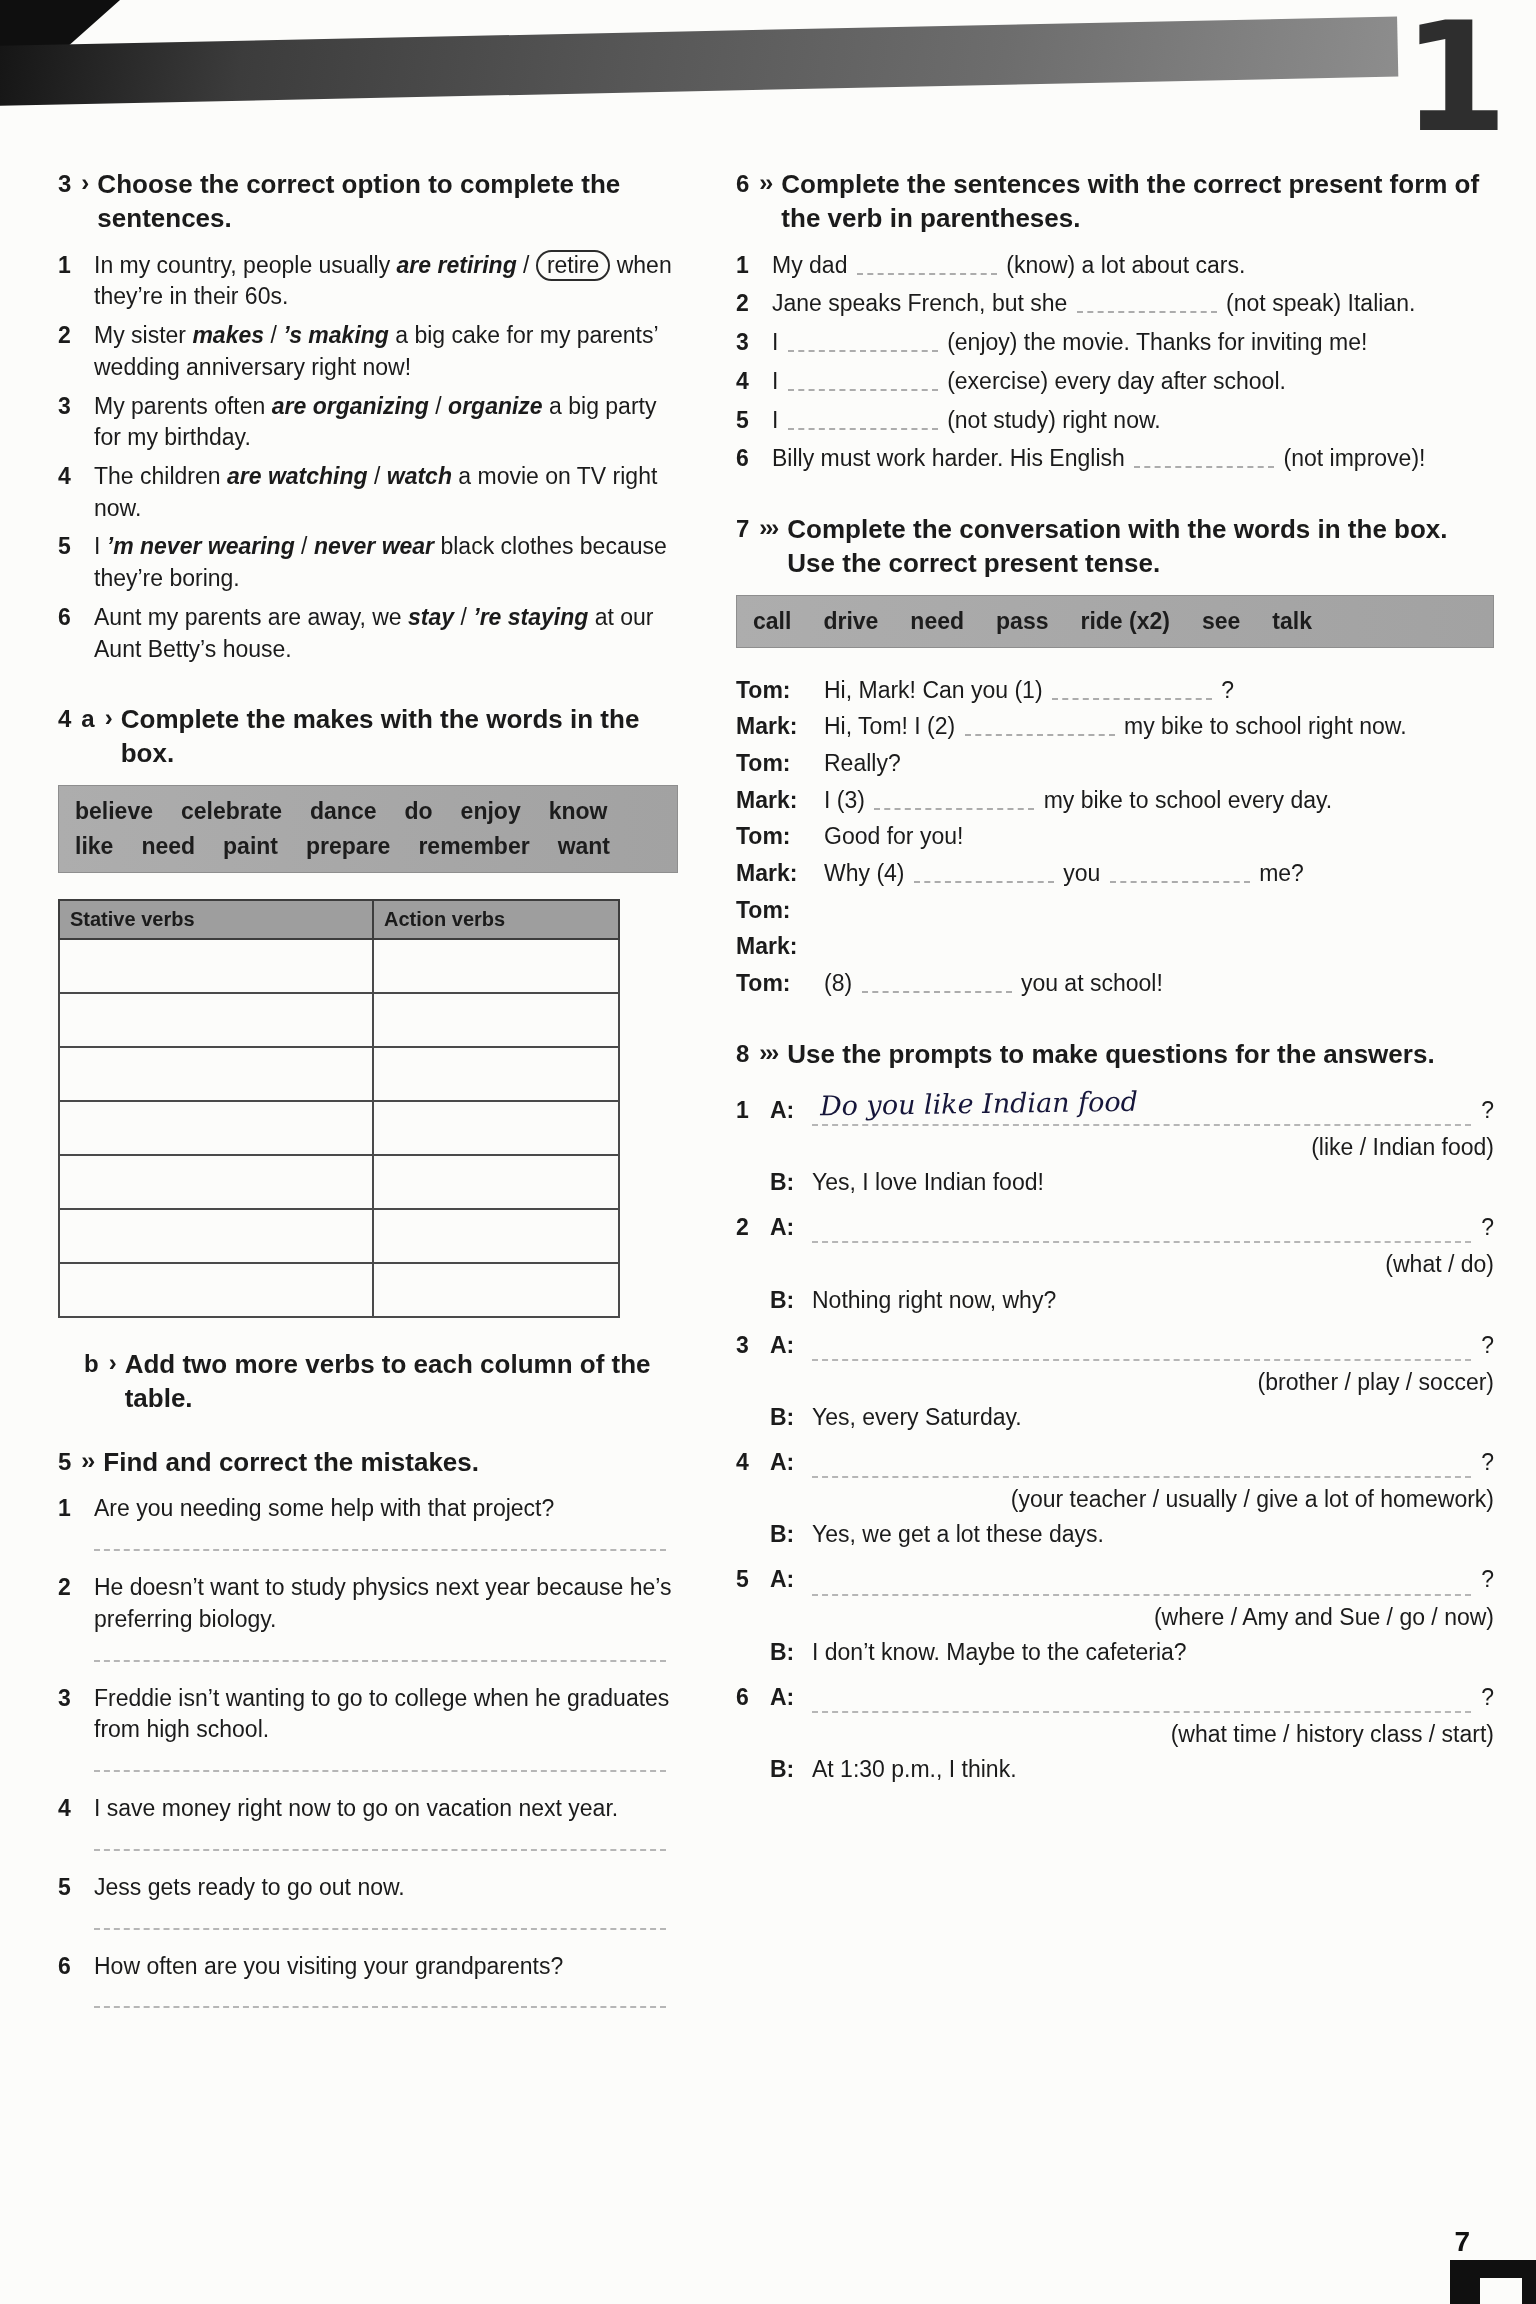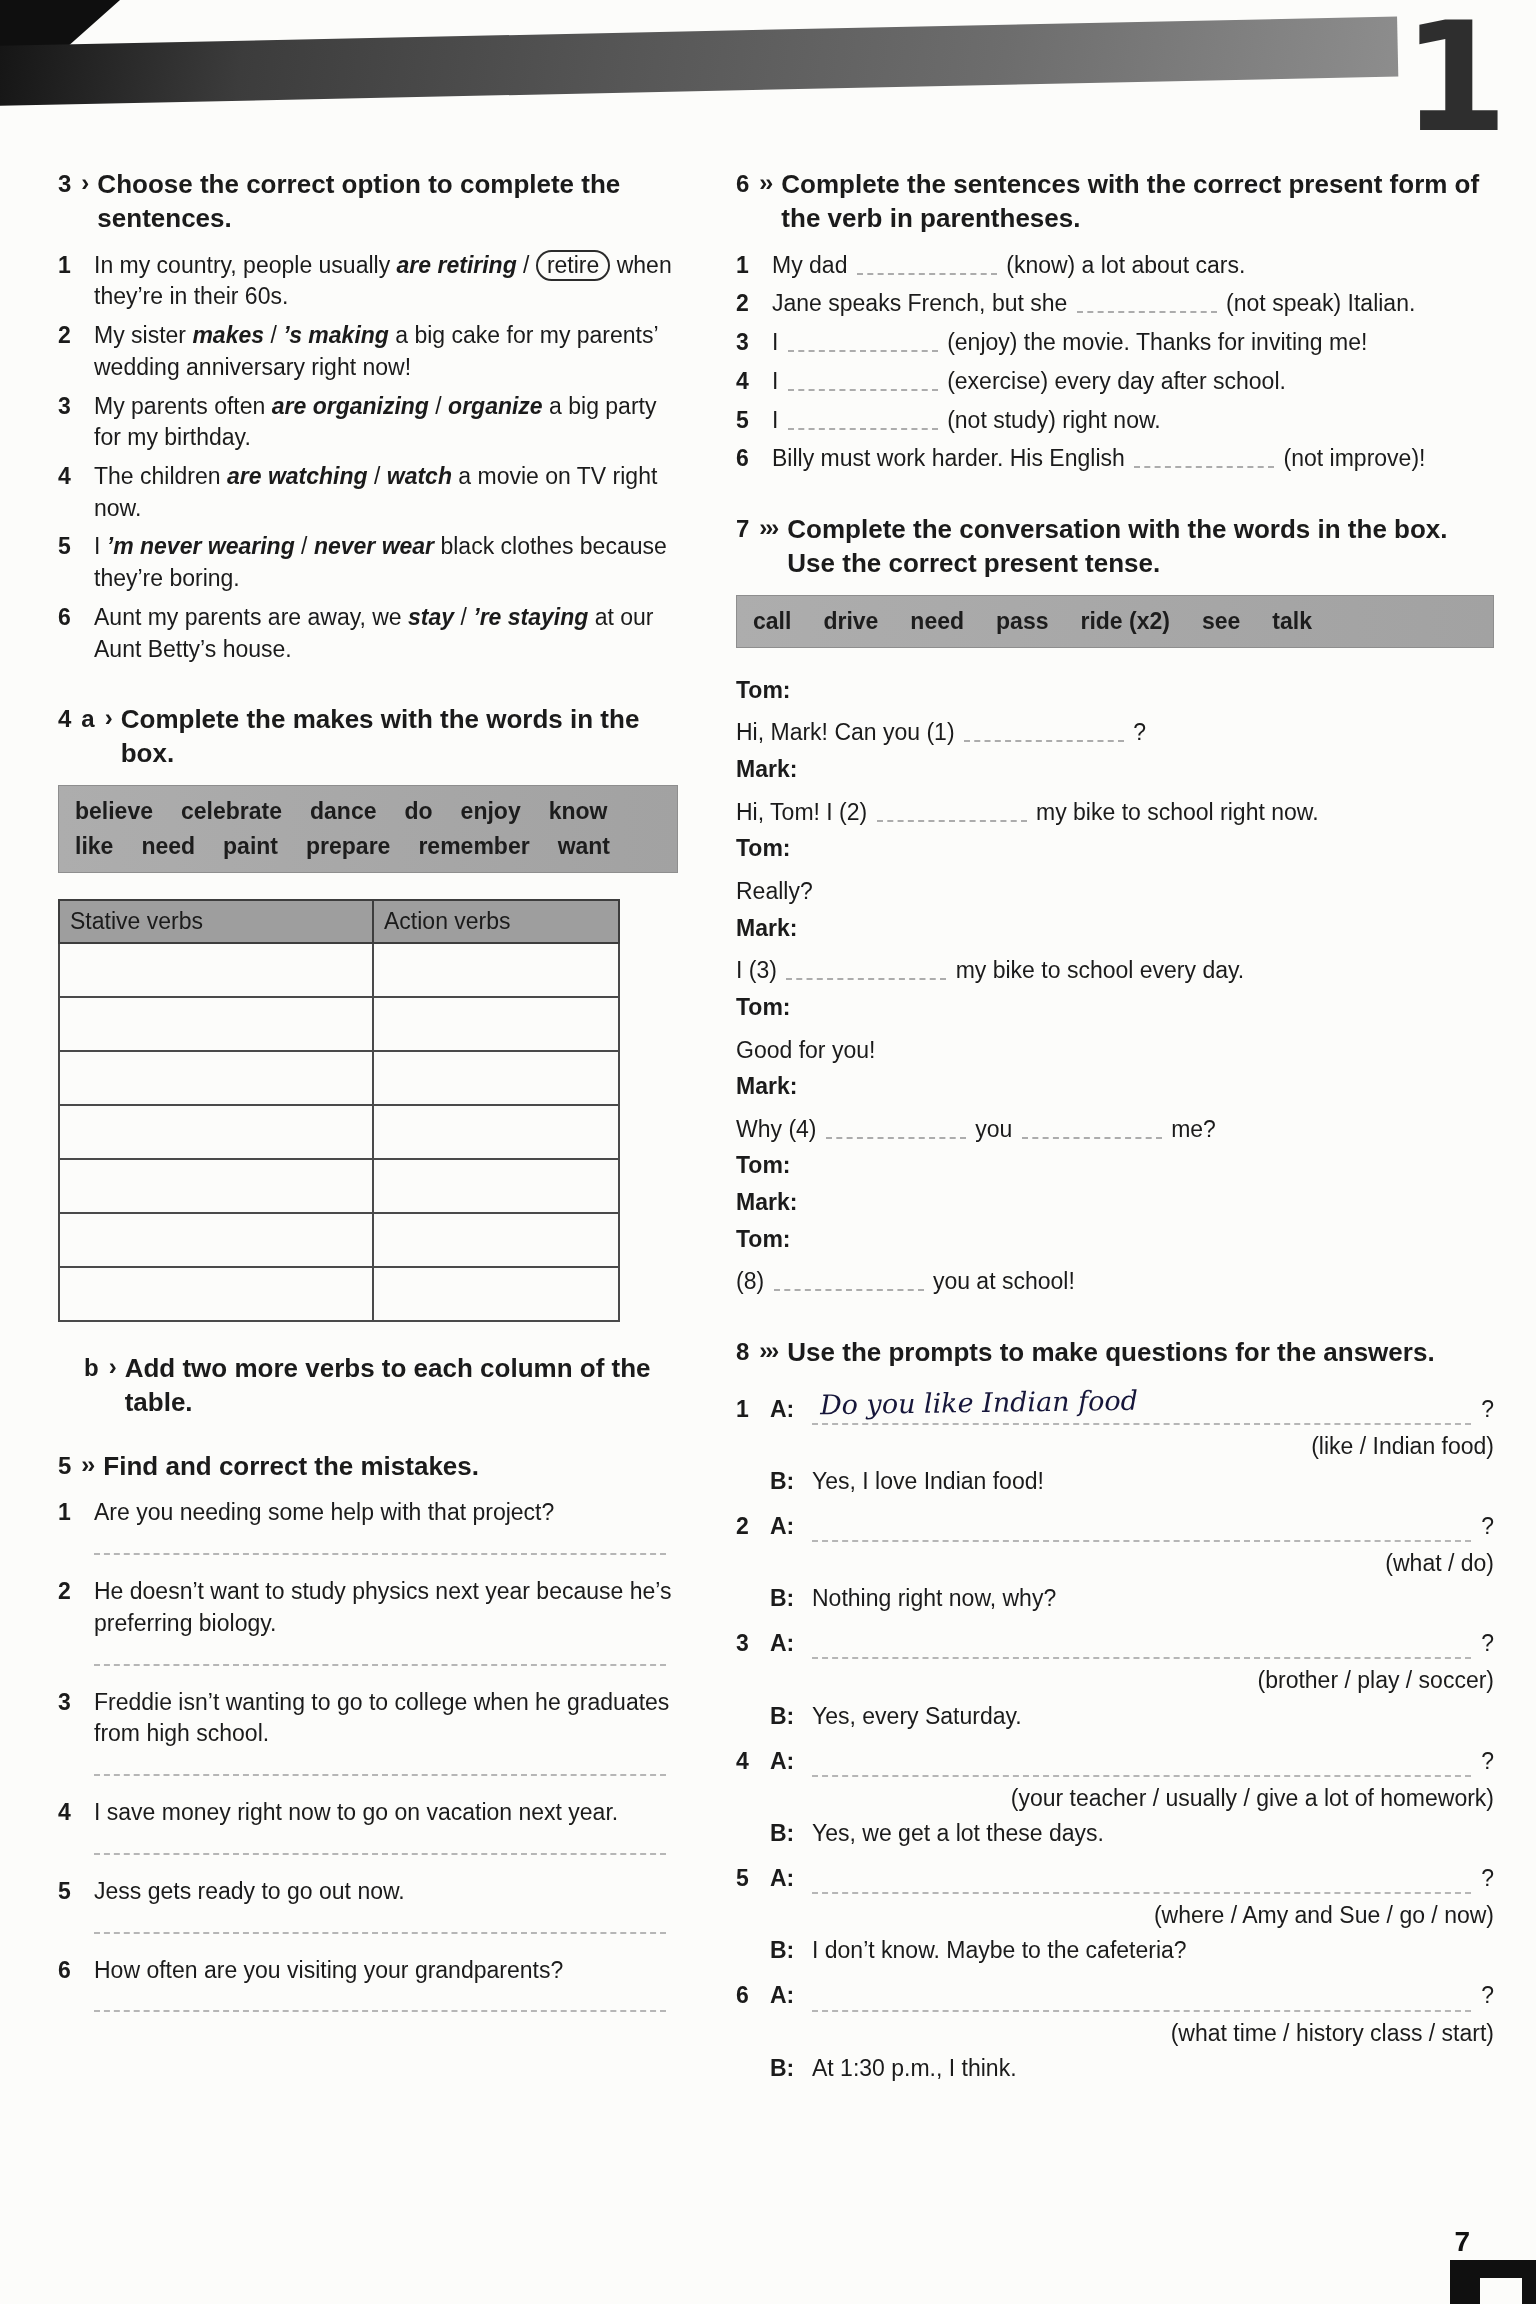--- a/index.html
+++ b/index.html
@@ -33,30 +33,30 @@
     padding:0 9px 1px;line-height:1.15;}
   .blank{display:inline-block;border-bottom:2px dashed #acacac;height:16px;
     margin:0 3px -2px 3px;vertical-align:baseline;}
   
   .word-box{background:linear-gradient(to right,#adadad,#a2a2a2);border:1px solid #8e8e8e;
     padding:12px 16px;margin:8px 0 26px;display:flex;flex-wrap:wrap;
     gap:8px 28px;font-size:23px;font-weight:700;color:#1d1d1d;}
   .word-box .word{white-space:nowrap;}
   
   .verb-table{border-collapse:collapse;width:562px;margin:6px 0 30px;}
-  .verb-table th{background:#9e9e9e;text-align:left;font-size:23px;font-weight:400;
+  .verb-table th{background:#9e9e9e;text-align:left;font-size:20px;font-weight:700;
     padding:7px 10px;border:2.5px solid #3d3d3d;}
   .verb-table td{height:50px;border:2px solid #4a4a4a;}
   .verb-table th:first-child,.verb-table td:first-child{width:292px;}
   
   .ex4b .ex-head{margin-left:26px;}
   
   .answer-line{border-bottom:2px dashed #b6b6b6;height:0;margin:24px 2px 14px 0;width:98%;}
   
-  .conv-row{display:flex;gap:10px;font-size:23px;line-height:1.42;margin-bottom:4px;flex-direction:column;}
+  .conv-row{display:flex;gap:10px;font-size:23px;line-height:1.42;margin-bottom:4px;}
   .speaker{font-weight:800;min-width:78px;flex:none;}
   .conv-text{flex:1;min-width:0;}
   
   .qa-item{margin-bottom:12px;font-size:23px;line-height:1.4;}
   .qa-row{display:flex;gap:10px;align-items:flex-end;}
   .qa-num{font-weight:800;min-width:24px;flex:none;}
   .qa-speaker{font-weight:800;min-width:32px;flex:none;}
   .dotline{flex:1;border-bottom:2px dashed #b6b6b6;min-height:30px;
     display:flex;align-items:flex-end;padding:0 4px 1px 8px;}
   .hand{display:inline-block;font-family:"DejaVu Serif",serif;font-style:italic;

